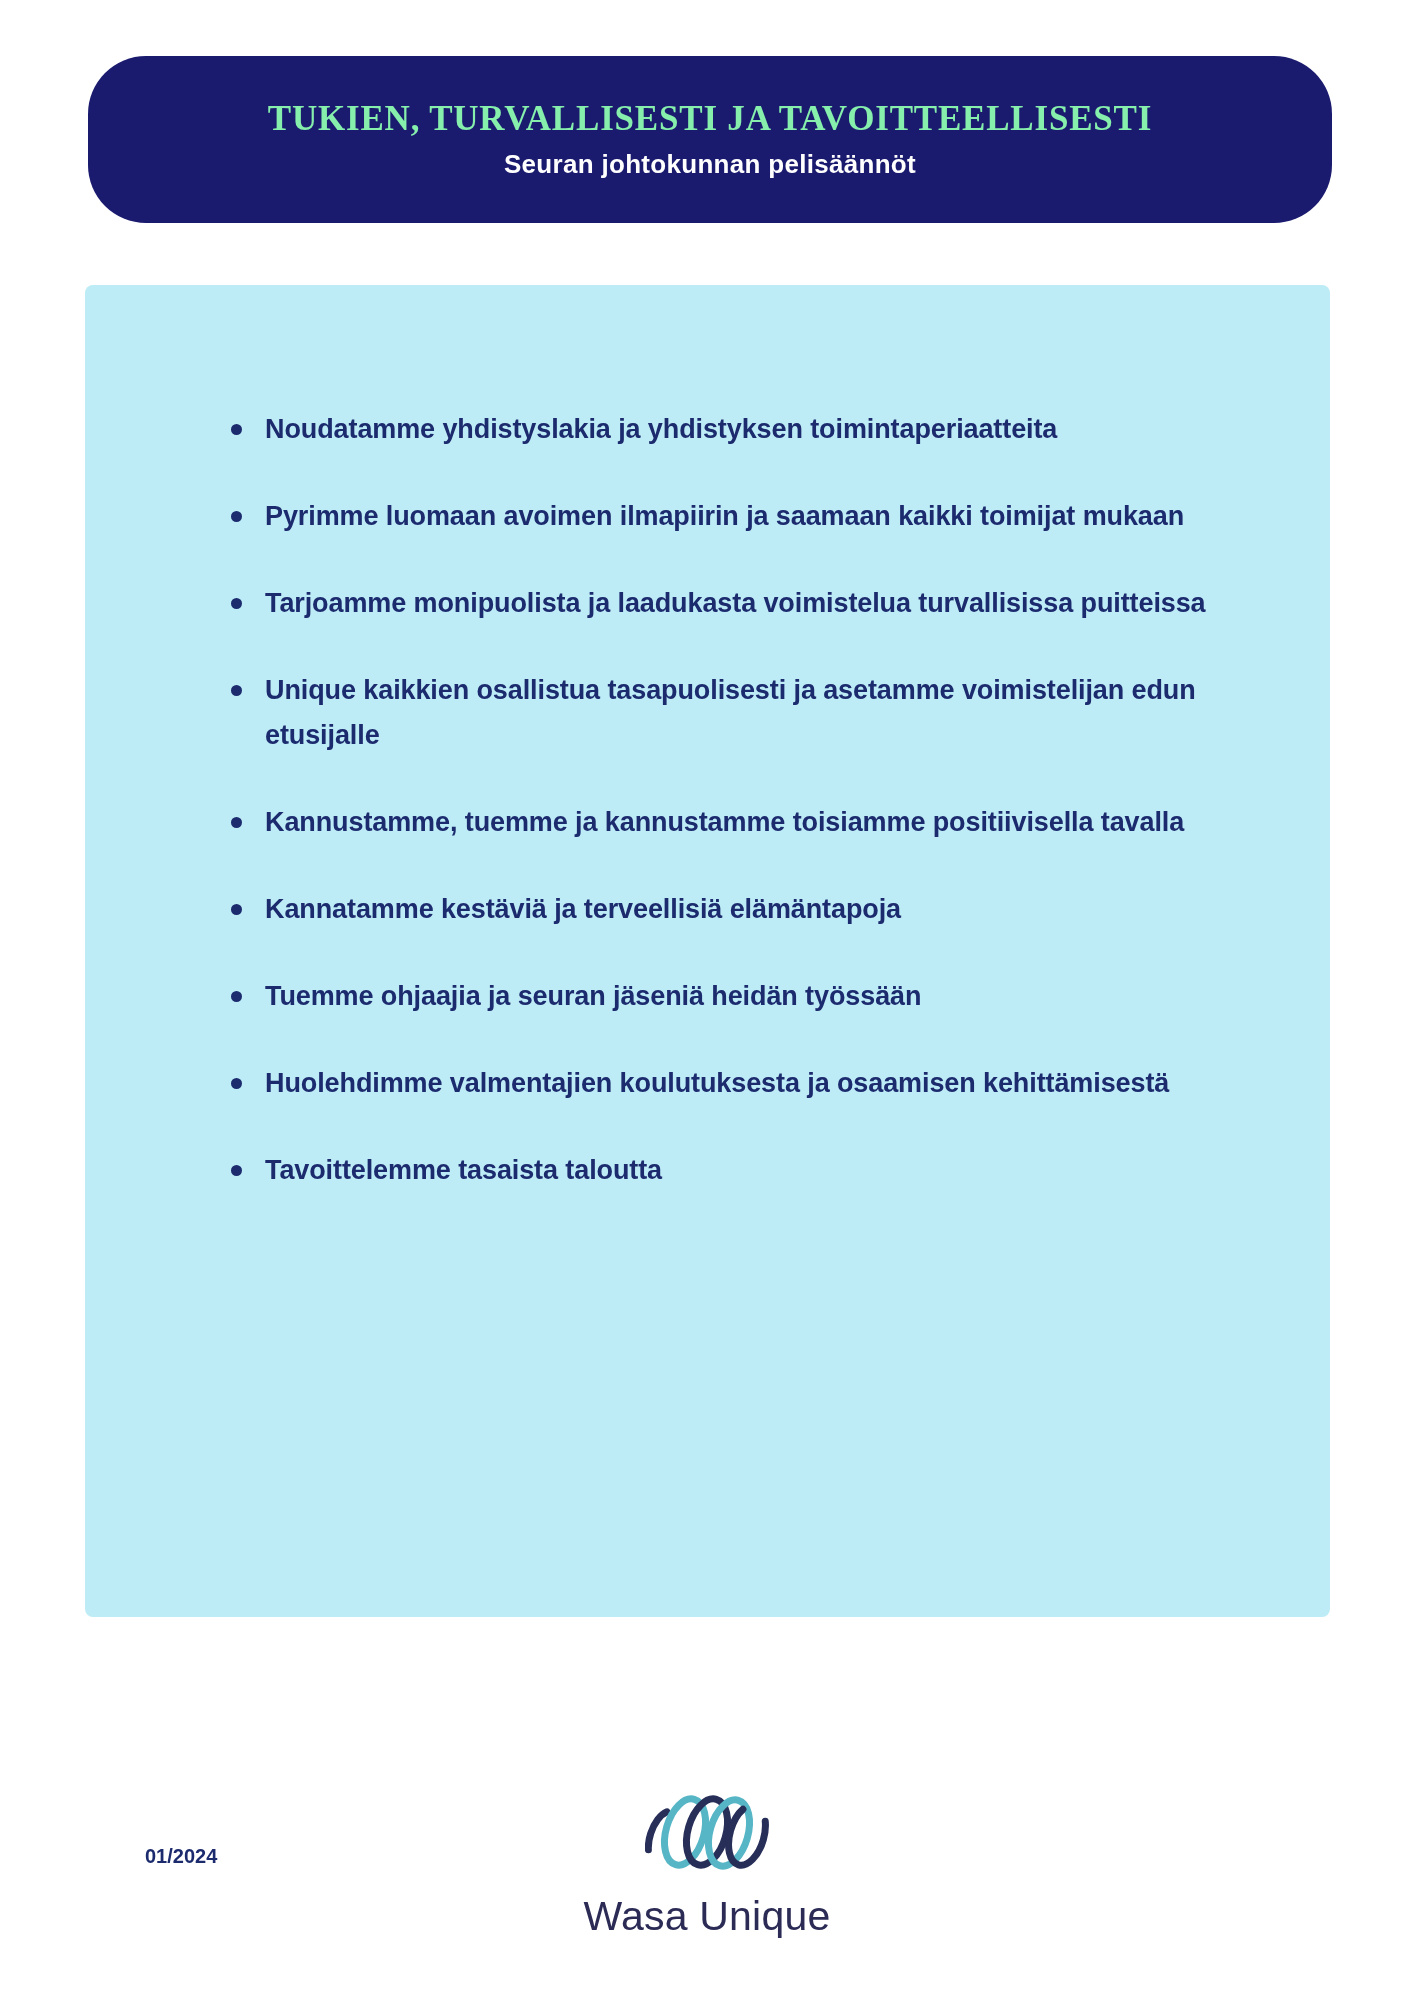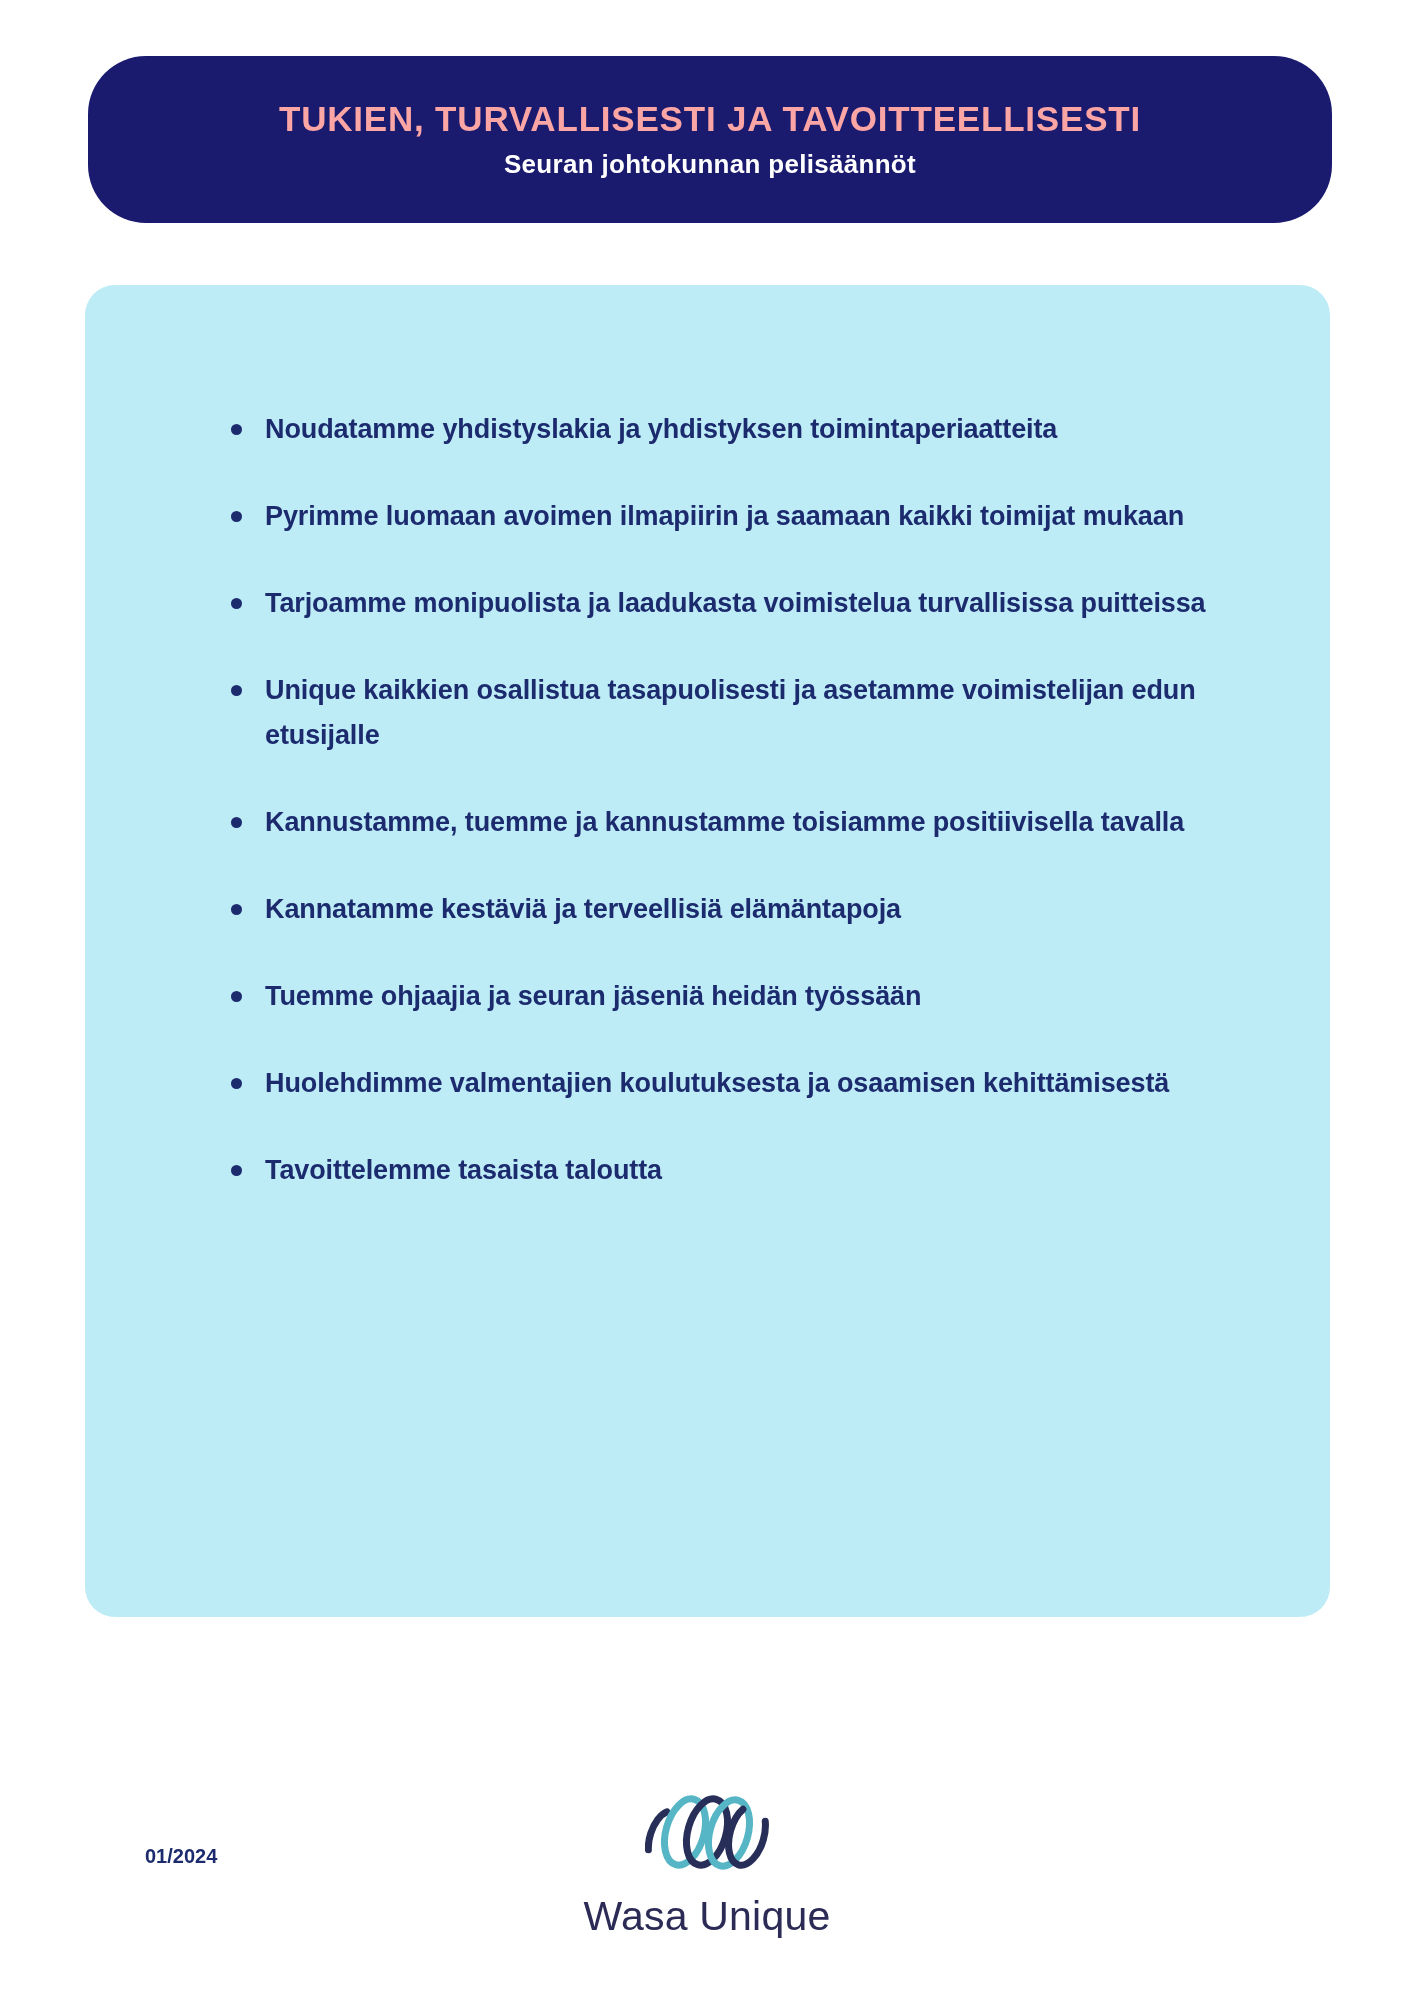--- a/index.html
+++ b/index.html
@@ -7,29 +7,30 @@
     width:1414px;height:2000px;position:relative;background:#ffffff;
     font-family:"Liberation Sans", sans-serif;overflow:hidden;
   }
   .banner{
     position:absolute;left:88px;top:56px;width:1244px;height:167px;
     background:var(--banner,#1a1a6f);border-radius:58px;
     display:flex;flex-direction:column;align-items:center;justify-content:center;
     gap:10px;
   }
   .banner-title{
-    color:#fca5a5;font-size:35px;font-weight:700;letter-spacing:0.8px;
+    color:#86efac;font-size:35px;font-weight:700;letter-spacing:0.8px;
     white-space:nowrap;
+    font-family:Liberation Serif, serif;
   }
   .banner-subtitle{
     color:#ffffff;font-size:26px;font-weight:700;letter-spacing:0.3px;
   }
   .card{
     position:absolute;left:85px;top:285px;width:1245px;height:1332px;
-    background:var(--card,#bdecf6);border-radius:30px;
+    background:var(--card,#bdecf6);border-radius:8px;
     box-sizing:border-box;padding:122px 72px 0 130px;
   }
   .rules{
     list-style:none;margin:0;padding:0;
   }
   .rules li{
     position:relative;padding-left:50px;margin-bottom:42px;
     color:var(--text,#1c2a6e);font-size:27px;font-weight:700;
     line-height:45px;letter-spacing:-0.1px;max-width:1000px;
   }

